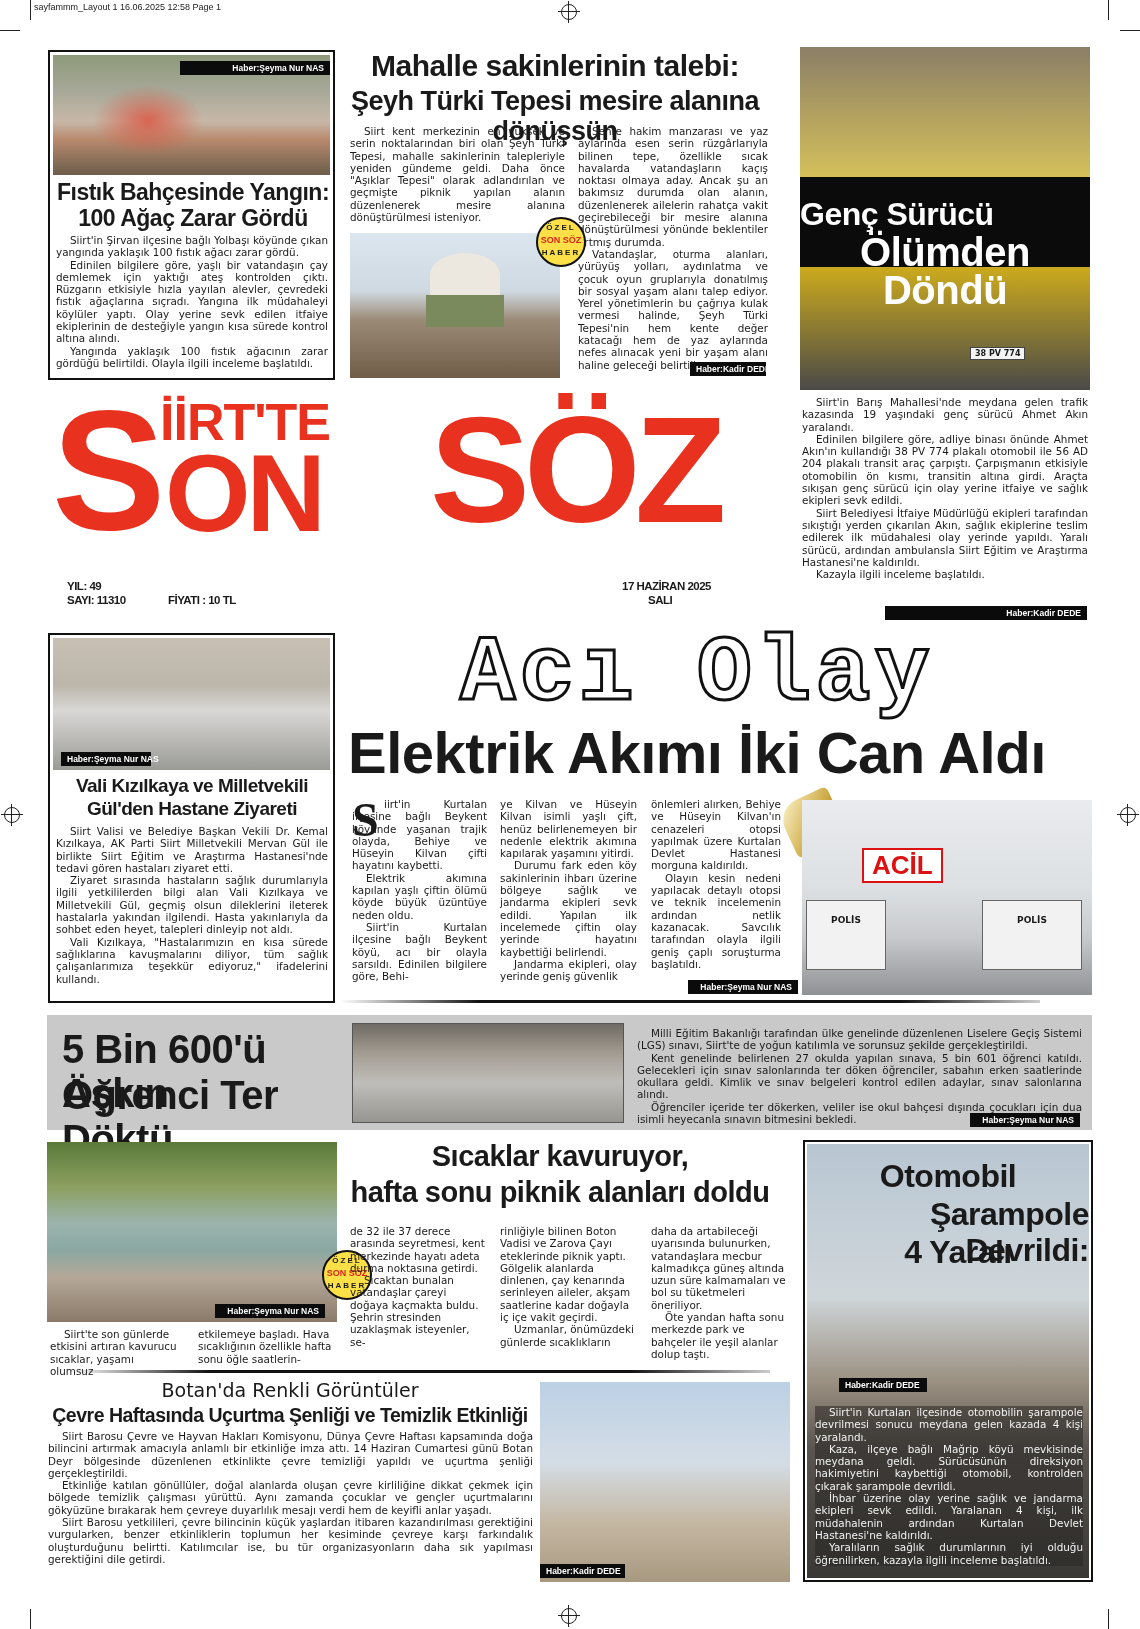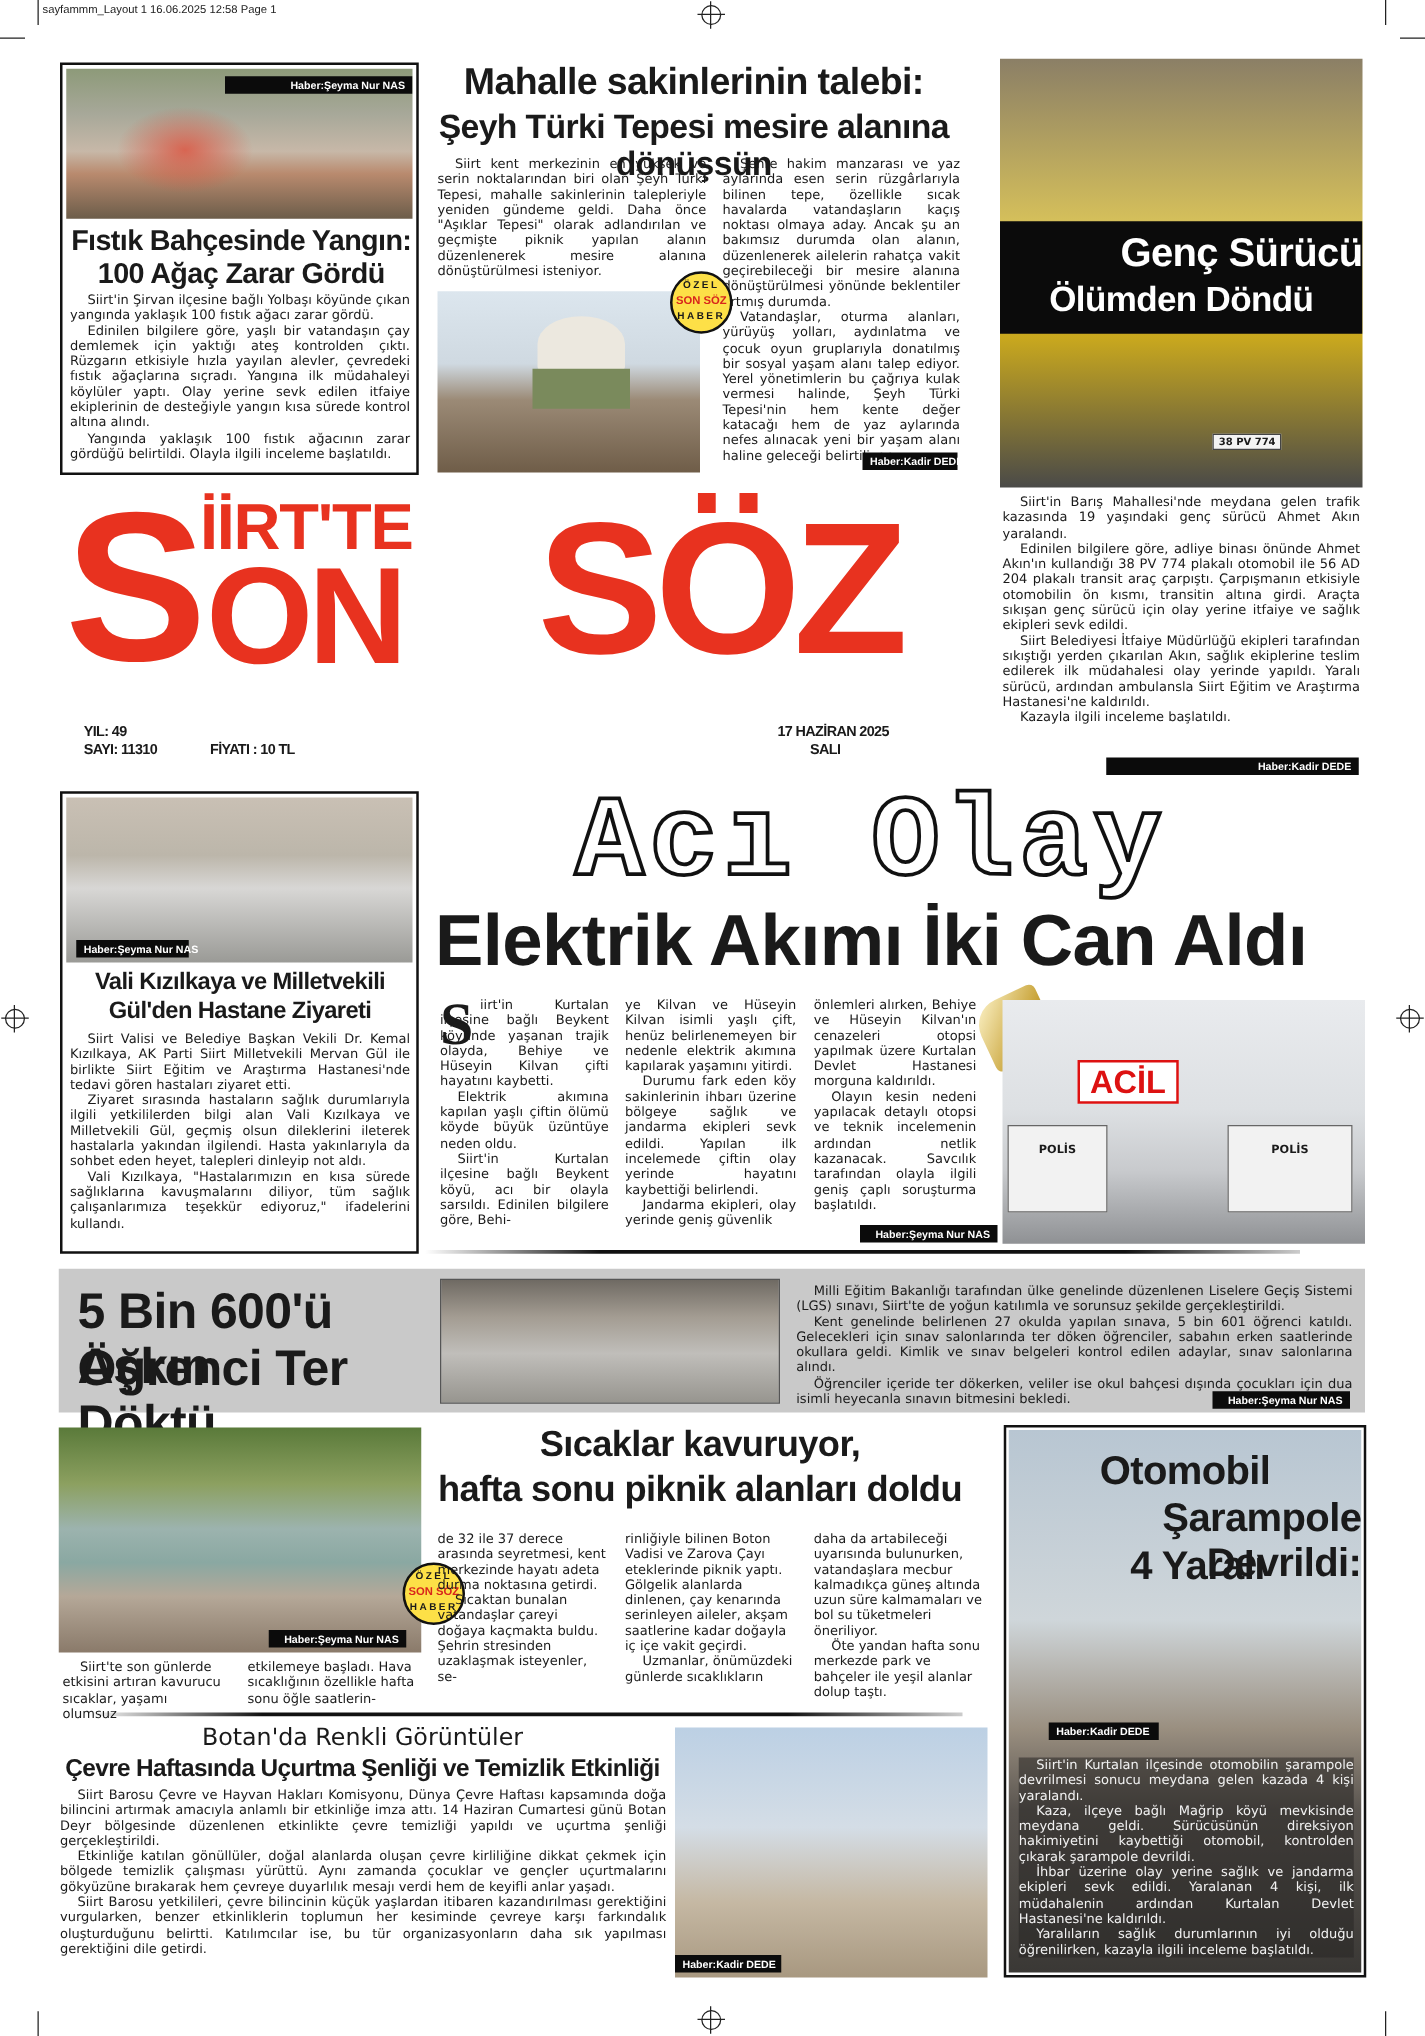--- a/index.html
+++ b/index.html
@@ -88,22 +88,22 @@
 </div>
 <div class="abs stamp" style="left:536px;top:217px;">
   <span class="s1">ÖZEL</span>
     <span class="s2">SON SÖZ</span>
     <span class="s3">HABER</span>
 </div>
 <div class="abs credit" style="left:690px;top:362px;width:76px;">Haber:Kadir DEDE</div>
 
 <div class="abs photo ph-car" style="left:800px;top:47px;width:290px;height:343px;">
   <div class="abs" style="left:0;top:130px;width:290px;height:90px;background:#0b0b0b;">
-    <div class="cond" style="color:#fff;text-align:right;font-size:32px;line-height:38px;margin-top:6px;">Genç Sürücü</div>
-    <div class="cond" style="color:#fff;text-align:center;font-size:28px;line-height:38px;">Ölümden Döndü</div>
+    <div class="cond" style="color:#fff;text-align:left;font-size:32px;line-height:38px;margin-top:18px;">Genç Sürücü</div>
+    <div class="cond" style="color:#fff;text-align:center;font-size:40px;line-height:38px;">Ölümden Döndü</div>
   </div>
   <div class="abs" style="left:170px;top:300px;background:#f3f3f3;border:1px solid #444;font-size:8px;font-weight:700;padding:1px 4px;text-align:right;">38 PV 774</div>
 </div>
 <div class="abs body-text" style="left:802px;top:396px;width:286px;">
   <p>Siirt'in Barış Mahallesi'nde meydana gelen trafik kazasında 19 yaşındaki genç sürücü Ahmet Akın yaralandı.</p>
   <p>Edinilen bilgilere göre, adliye binası önünde Ahmet Akın'ın kullandığı 38 PV 774 plakalı otomobil ile 56 AD 204 plakalı transit araç çarpıştı. Çarpışmanın etkisiyle otomobilin ön kısmı, transitin altına girdi. Araçta sıkışan genç sürücü için olay yerine itfaiye ve sağlık ekipleri sevk edildi.</p>
   <p>Siirt Belediyesi İtfaiye Müdürlüğü ekipleri tarafından sıkıştığı yerden çıkarılan Akın, sağlık ekiplerine teslim edilerek ilk müdahalesi olay yerinde yapıldı. Yaralı sürücü, ardından ambulansla Siirt Eğitim ve Araştırma Hastanesi'ne kaldırıldı.</p>
   <p>Kazayla ilgili inceleme başlatıldı.</p>
 </div>
 <div class="abs credit" style="left:885px;top:606px;width:202px;">Haber:Kadir DEDE</div>

